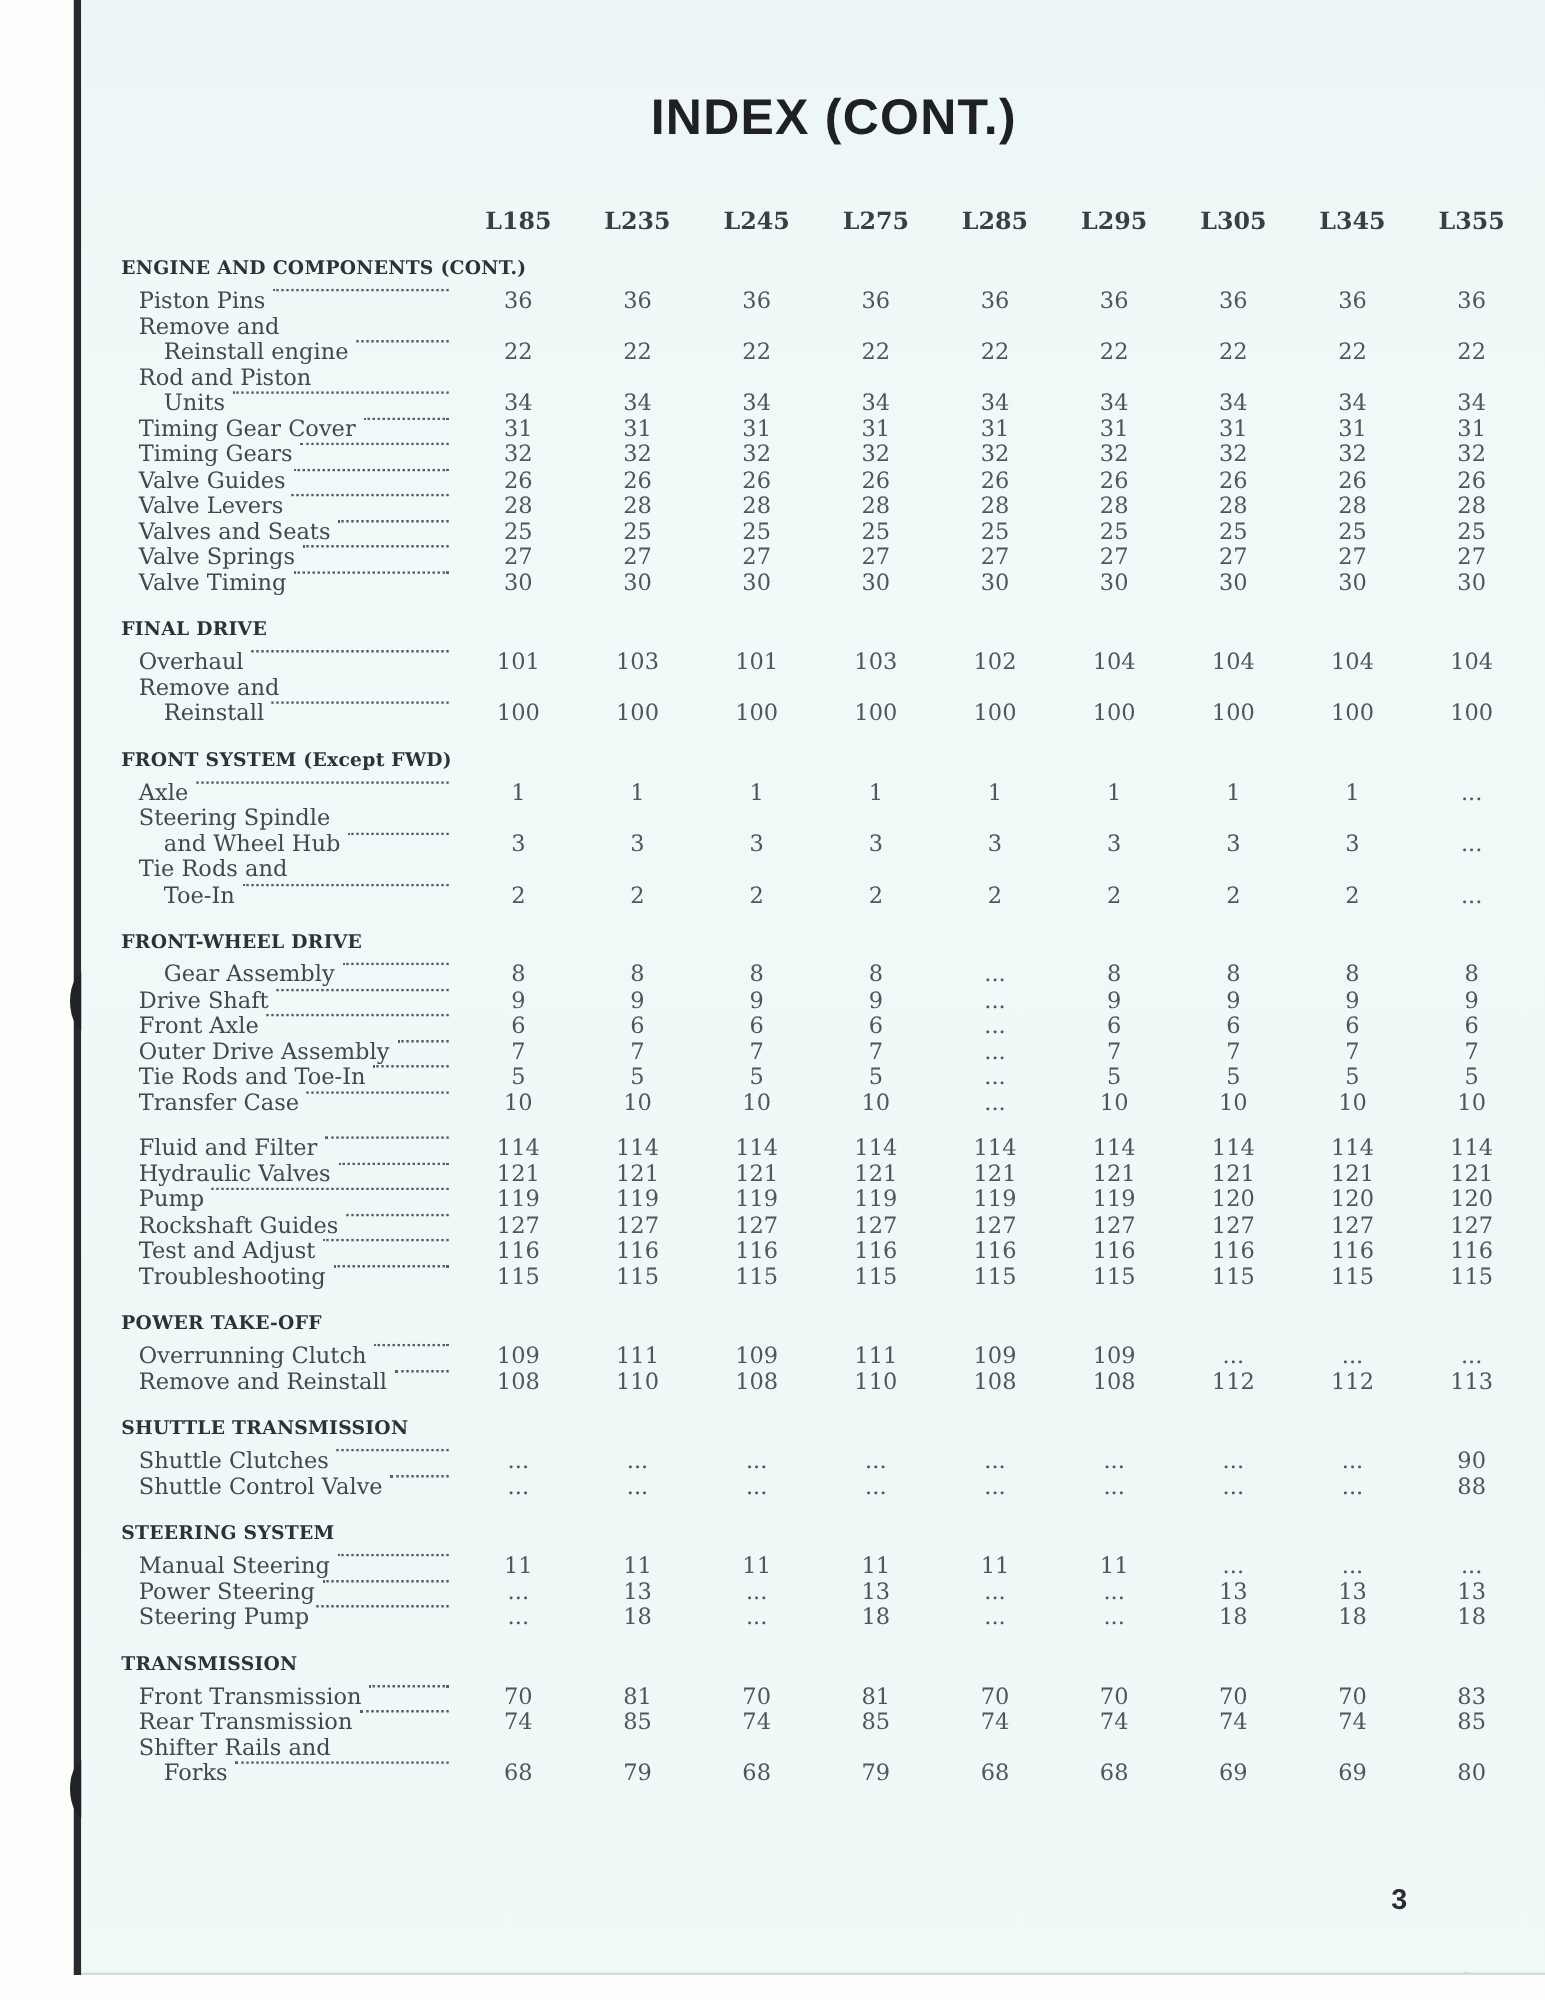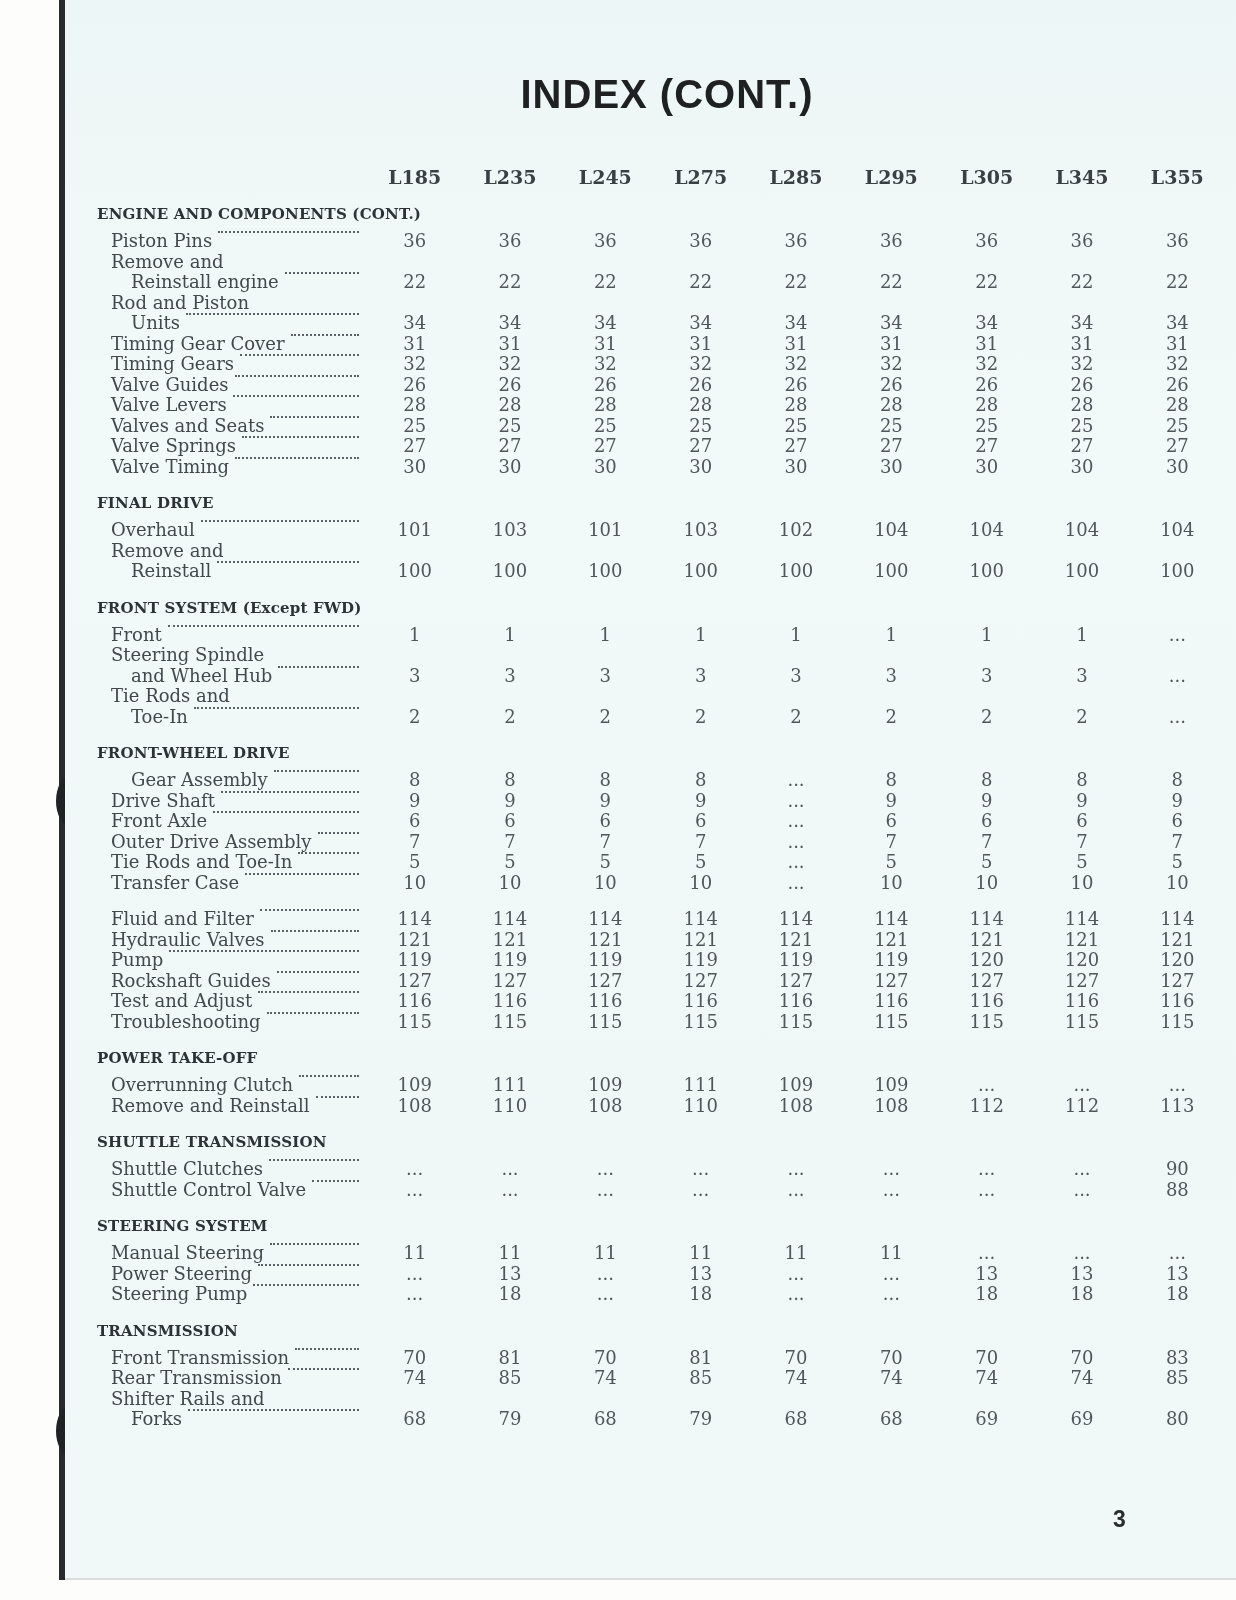--- a/index.html
+++ b/index.html
@@ -347,21 +347,21 @@
             <div class="cell-val">100</div>
             <div class="cell-val">100</div>
             <div class="cell-val">100</div>
             <div class="cell-val">100</div>
           </div>
         </div>
         <div class="section">
           <div class="section-title">FRONT SYSTEM (Except FWD)</div>
           <div class="row index-row">
             <div class="cell-label indent-1">
-              <span>Front</span>
+              <span>Axle</span>
               <span class="leader"></span>
             </div>
             <div class="cell-val">1</div>
             <div class="cell-val">1</div>
             <div class="cell-val">1</div>
             <div class="cell-val">1</div>
             <div class="cell-val">1</div>
             <div class="cell-val">1</div>
             <div class="cell-val">1</div>
             <div class="cell-val">1</div>

